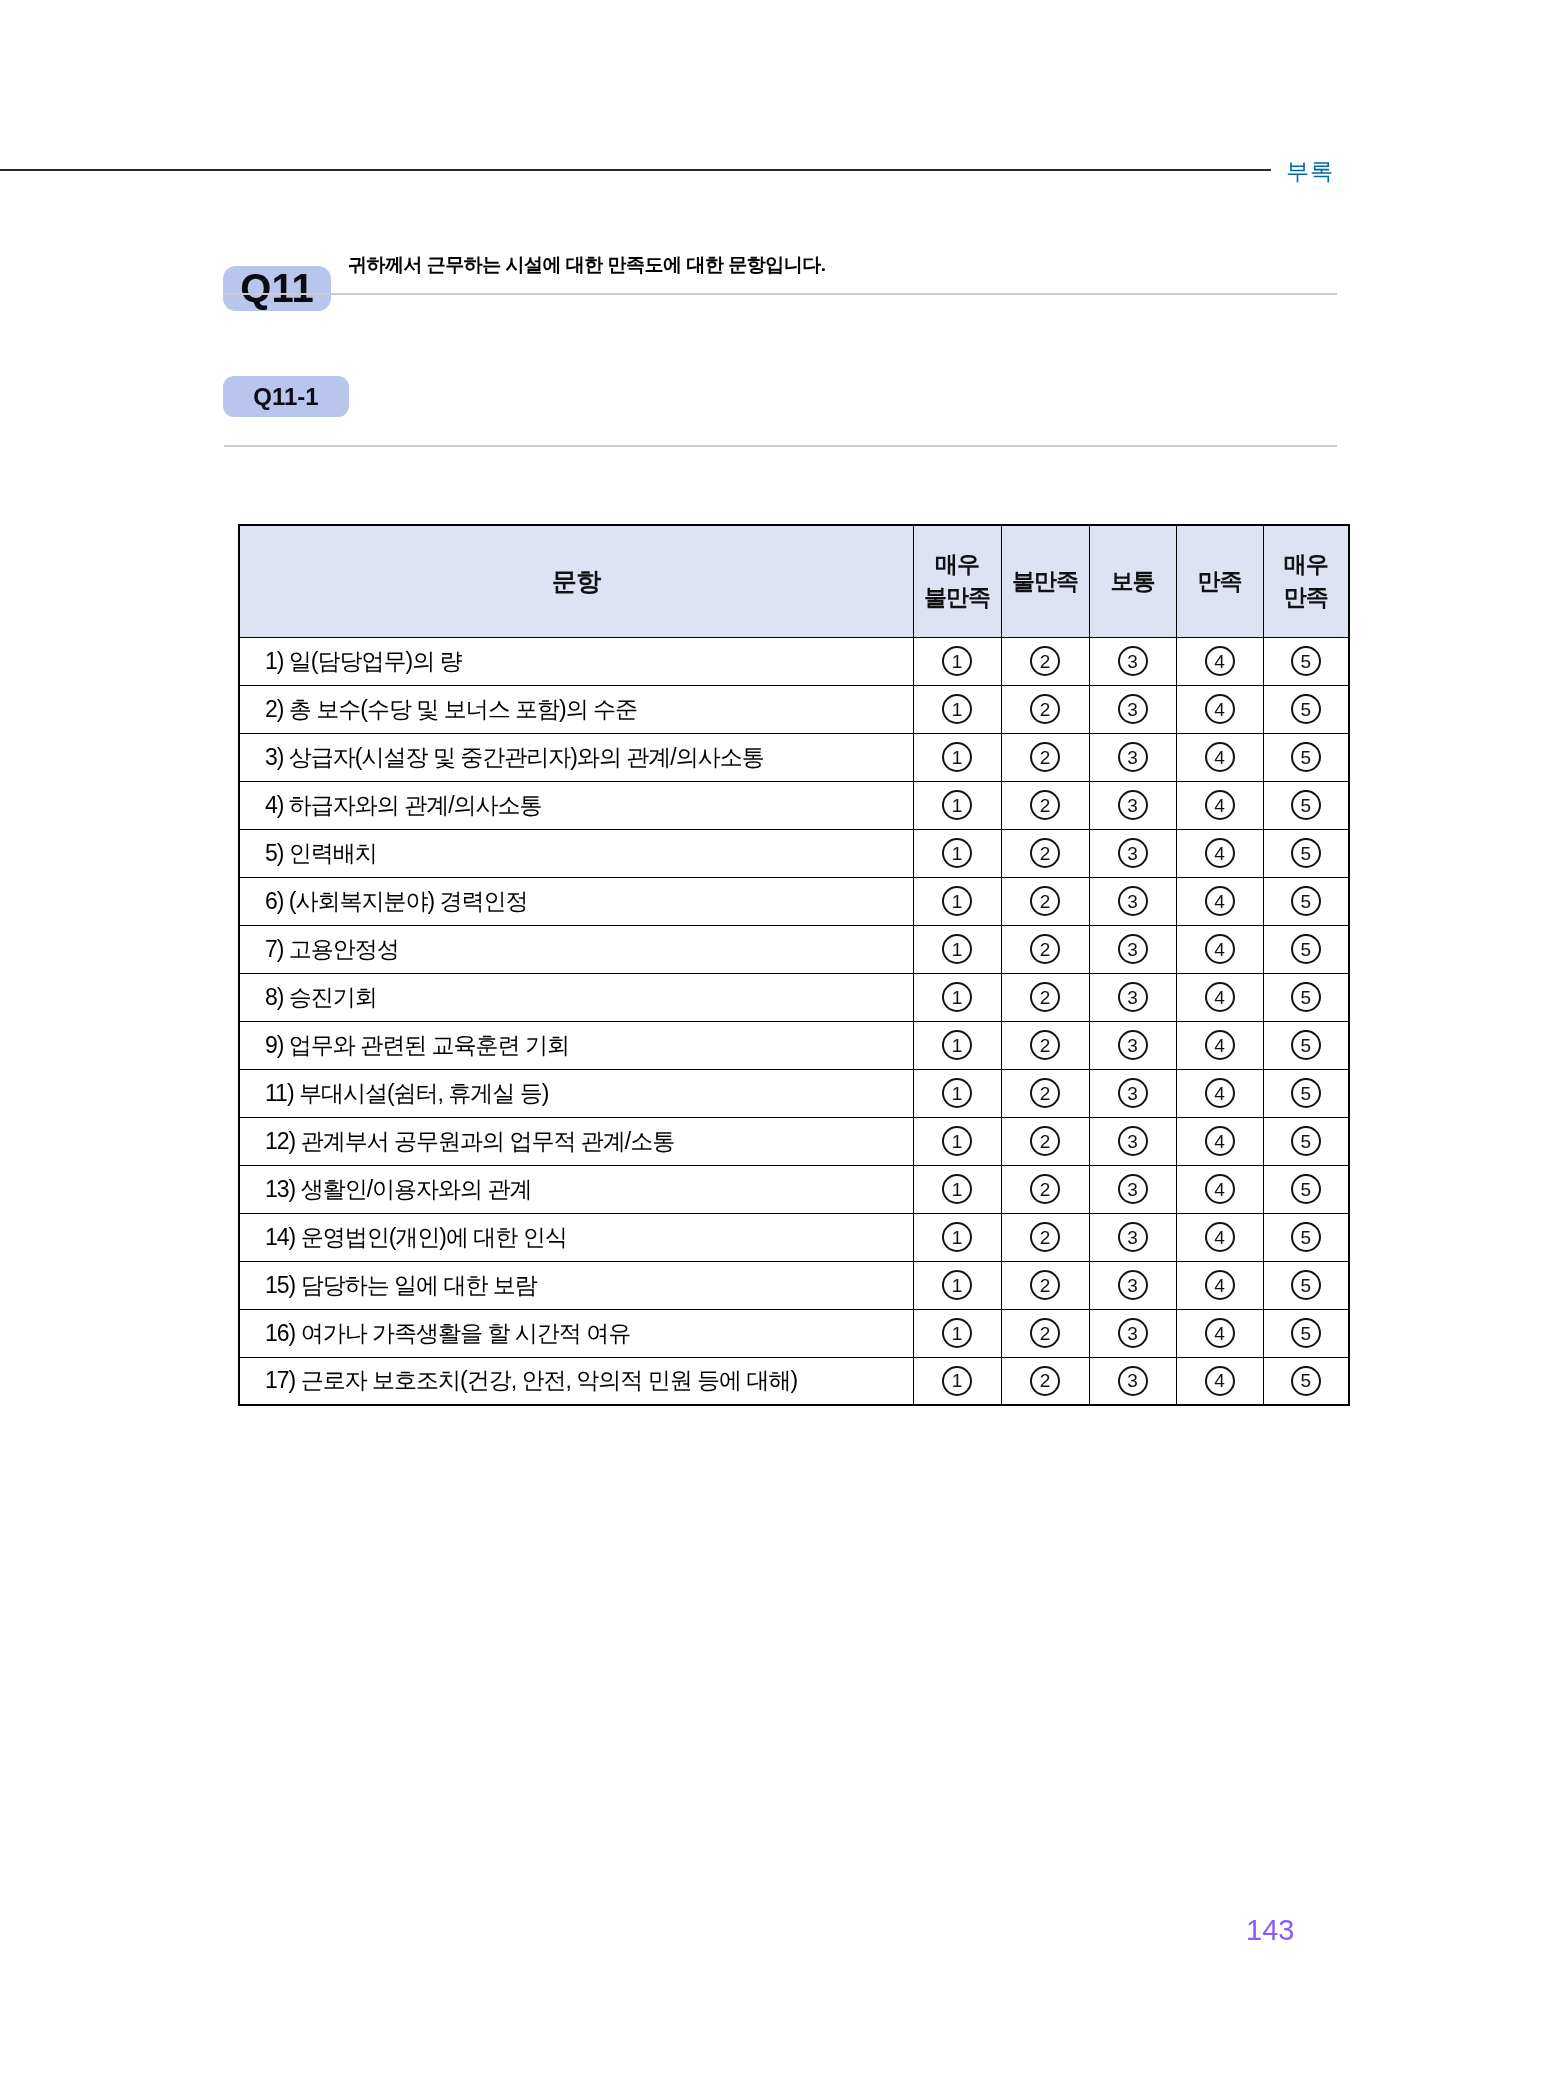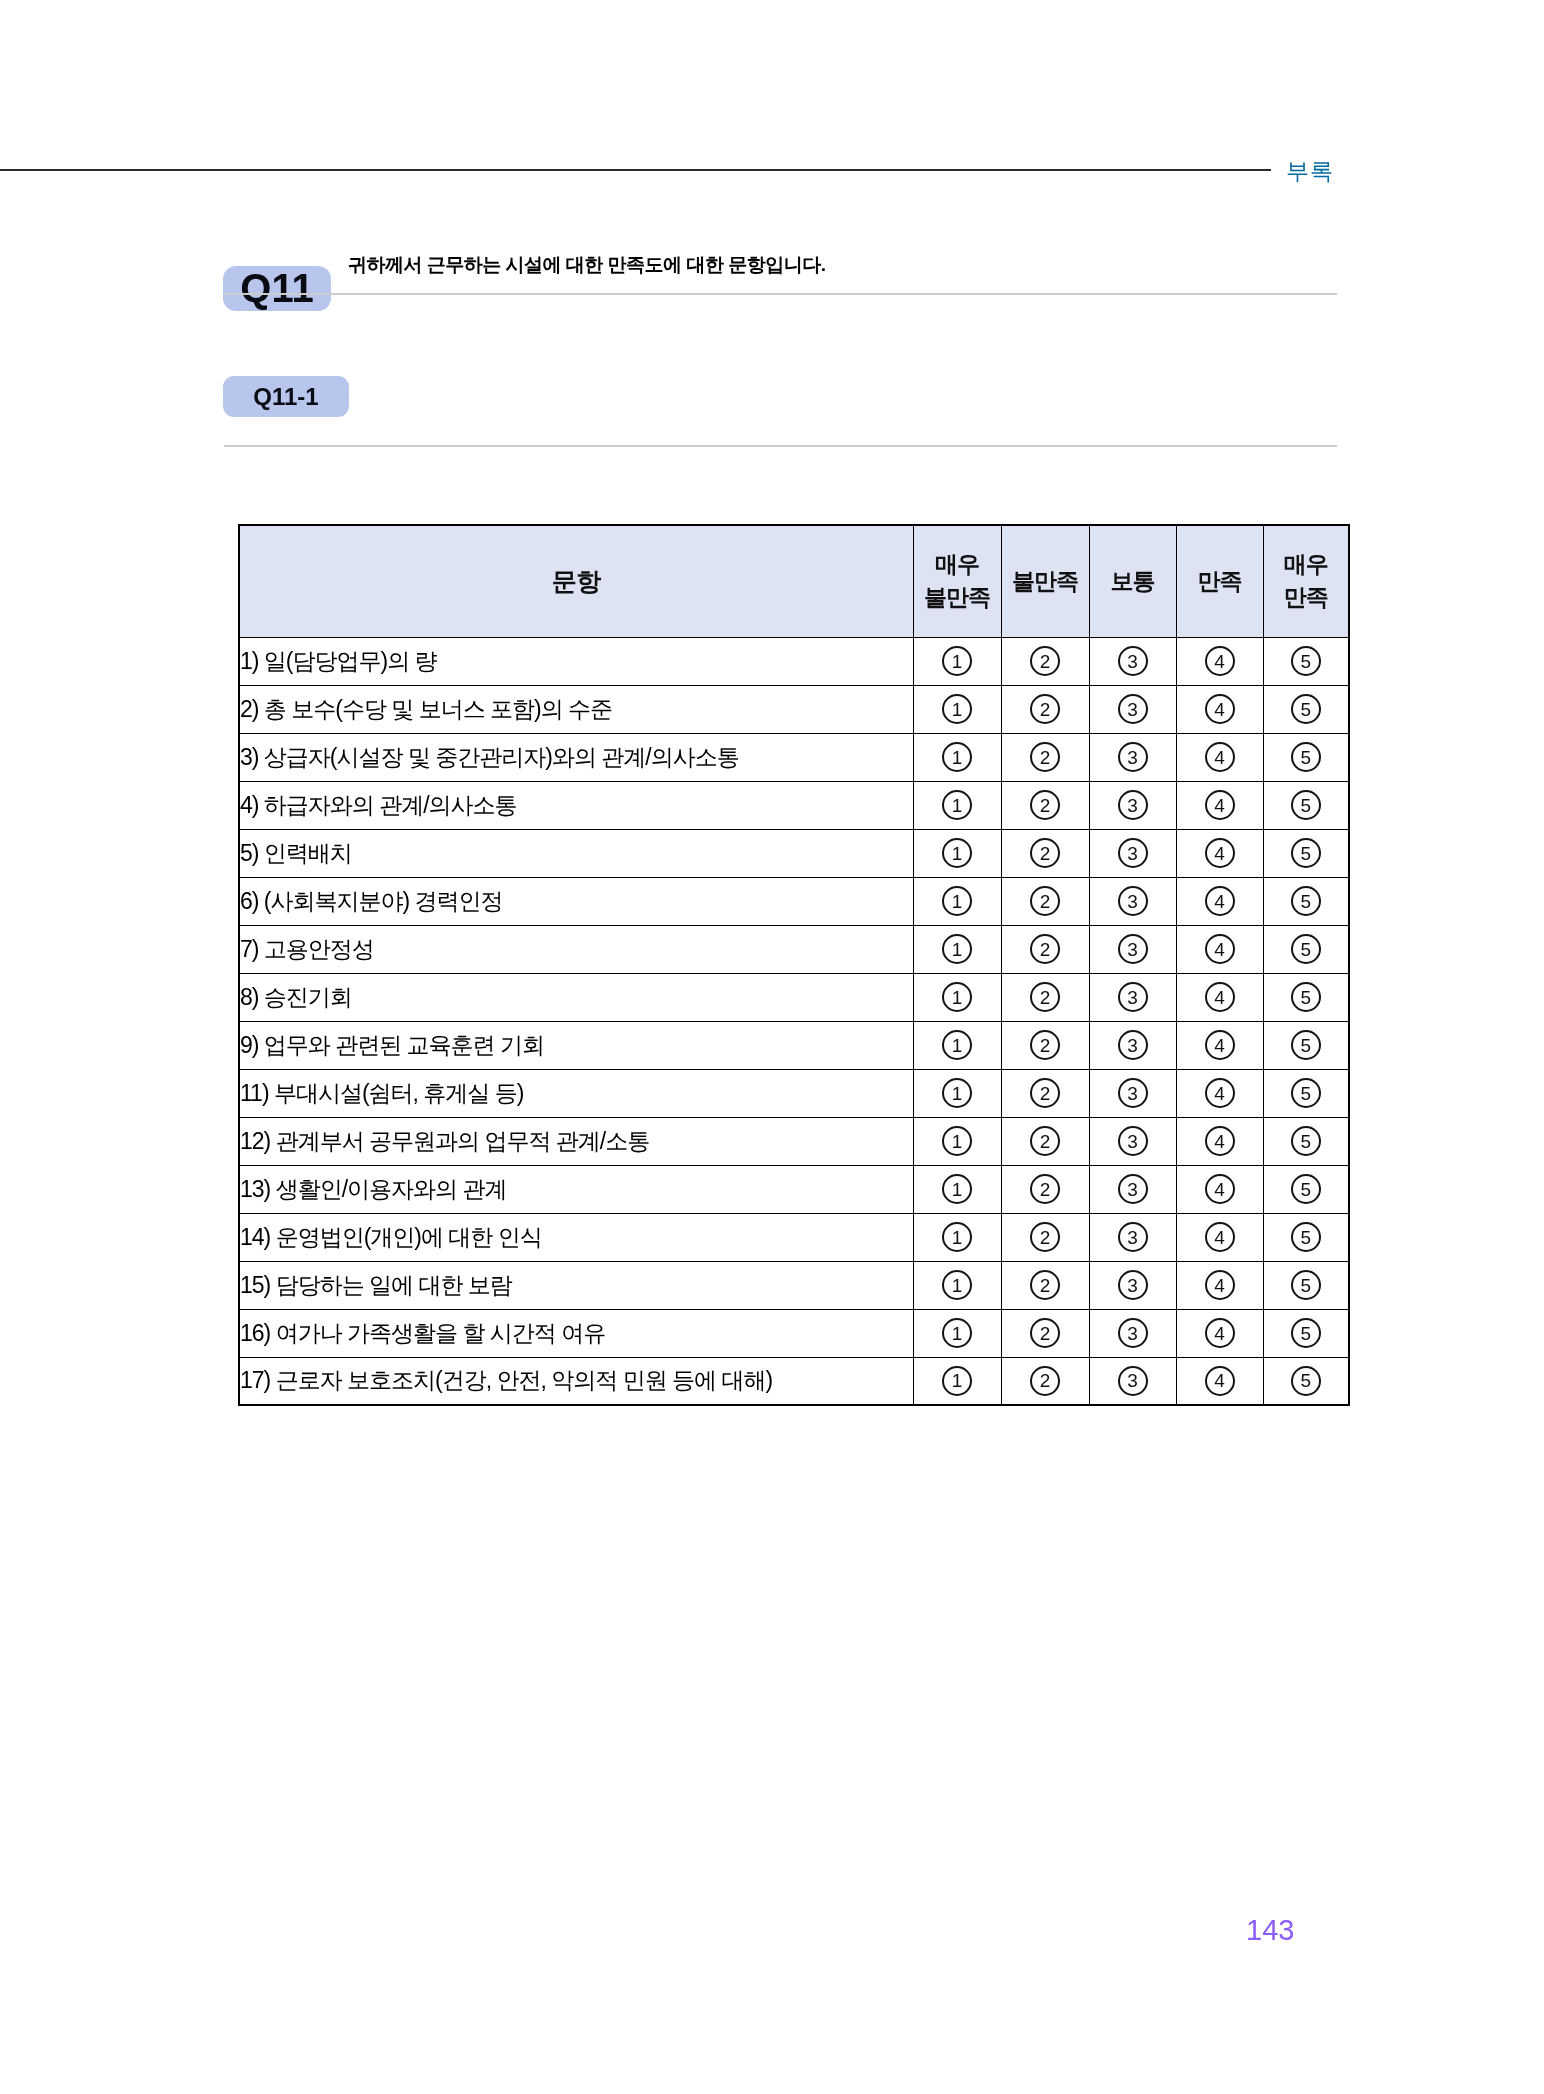--- a/index.html
+++ b/index.html
@@ -108,21 +108,21 @@
     font-weight: 600;
     text-align: center;
     white-space: pre-line;
     line-height: 33px;
     letter-spacing: -1px;
   }
   tbody tr { height: 48px; }
   td.q-cell {
     font-size: 23px;
     text-align: left;
-    padding-left: 0;
+    padding-left: 25px;
     letter-spacing: -1px;
     color: #000;
     white-space: nowrap;
     overflow: hidden;
   }
   td.r-cell { text-align: center; vertical-align: middle; }
   .circle {
     display: inline-flex;
     width: 30px; height: 30px;
     border: 2px solid #131313;

